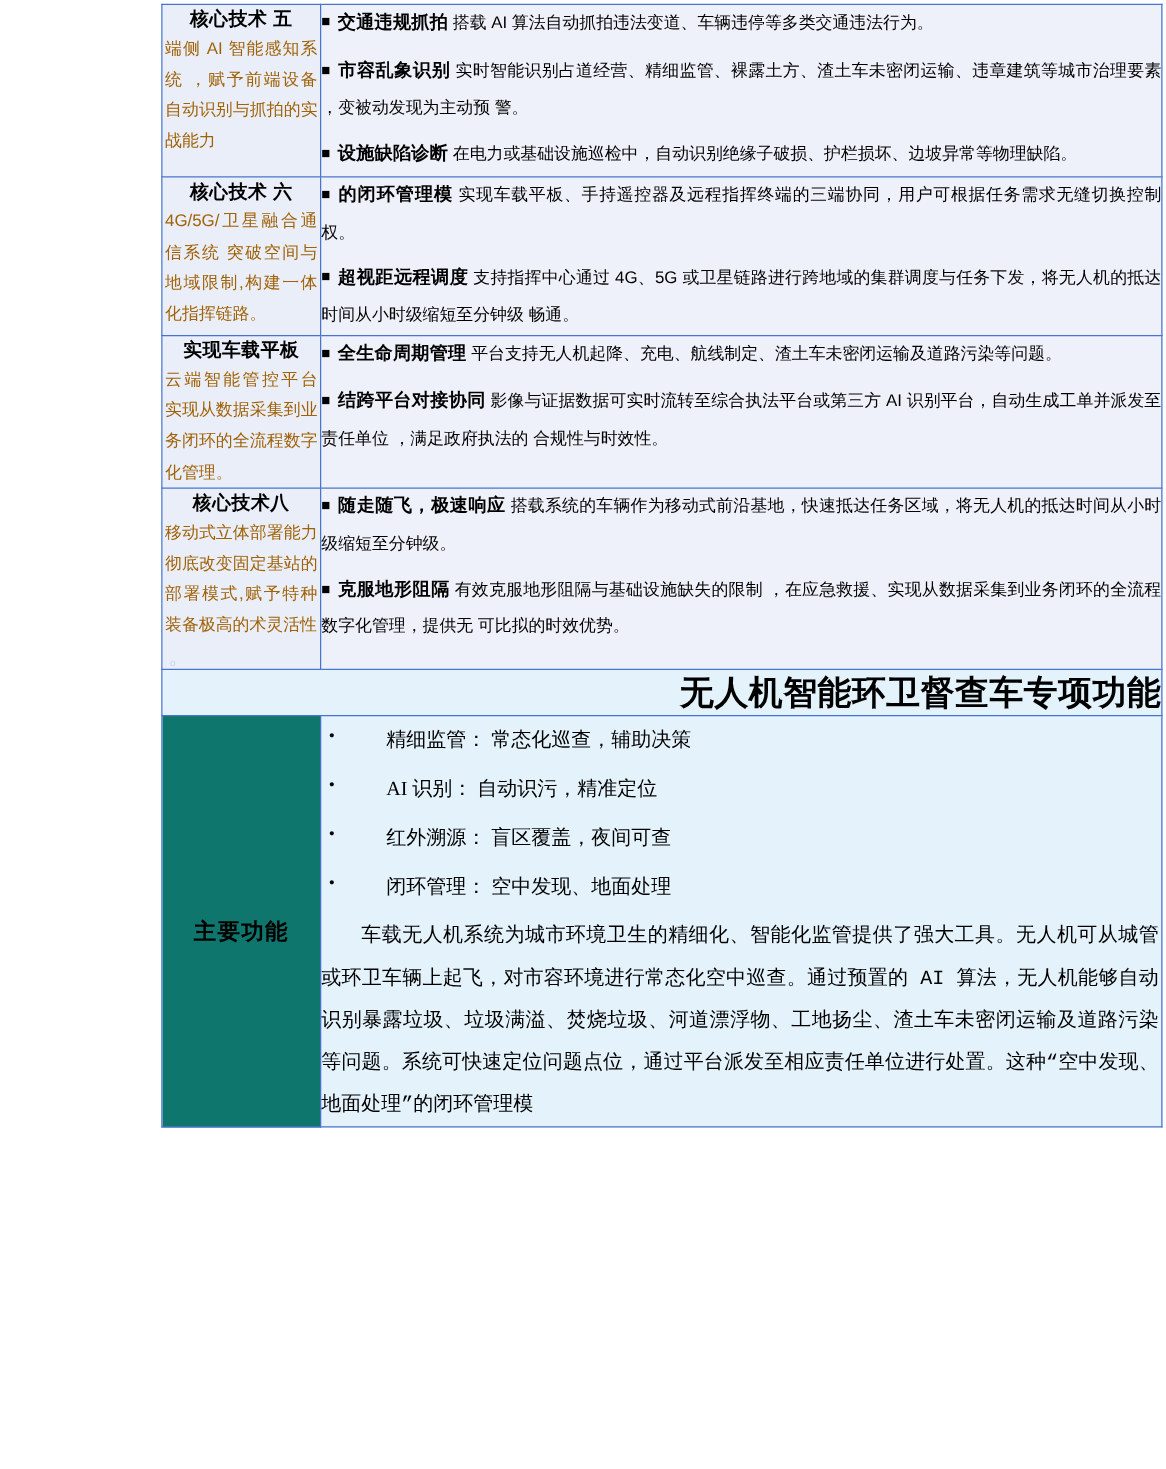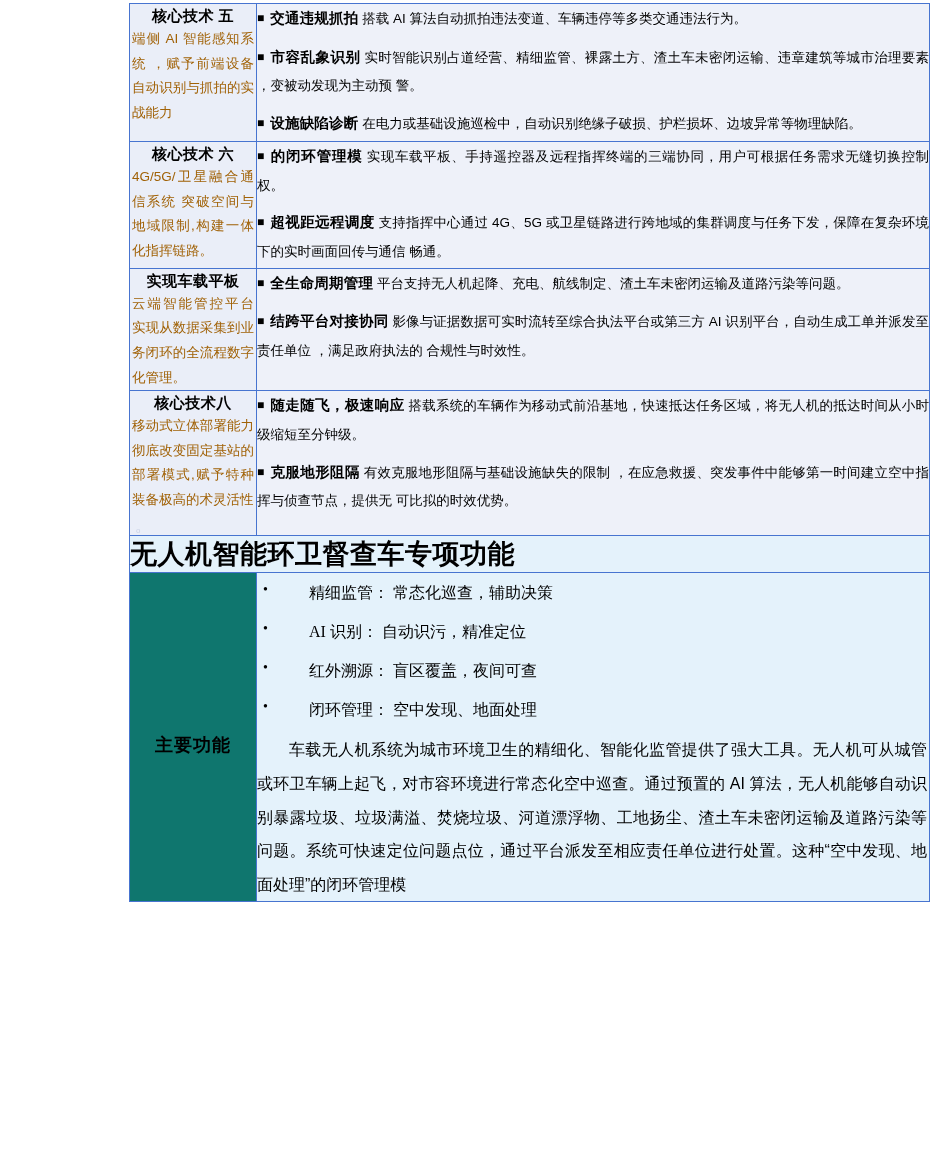--- a/index.html
+++ b/index.html
@@ -95,21 +95,21 @@
   .feature .ft {
     font-weight: bold;
     font-size: 14.5px;
     letter-spacing: 0.2px;
   }
   .feature .fb { font-size: 13.5px; }
 
   
   .cell-banner {
     background: #e4f2fb;
-    text-align: left;
+    text-align: right;
     padding: 14px 0 16px 0;
   }
   .banner-title {
     font-family: "Liberation Sans", "DejaVu Sans", sans-serif;
     font-weight: bold;
     font-size: 27px;
     letter-spacing: 0.5px;
     color: #000;
   }
   .mf-label {
@@ -134,21 +134,21 @@
     position: relative;
     padding-left: 52px;
   }
   ul.mf-list li .dot {
     position: absolute;
     left: 6px;
     top: 0;
     font-size: 14px;
   }
   .mf-para {
-    font-family: Liberation Sans, sans-serif;
+    font-family: Liberation Mono, monospace;
     font-size: 16px;
     line-height: 2.1;
     color: #000;
     text-indent: 32px;
     text-align: justify;
     text-align-last: left;
     word-break: break-all;
     margin: 4px 0 0 0;
     padding-right: 2px;
   }
@@ -195,21 +195,21 @@
       <tr>
         <td class="cell-label">
           <div class="label-title">核心技术 六</div>
           <div class="label-desc">4G/5G/卫星融合通信系统 突破空间与地域限制,构建一体化指挥链路。</div>
         </td>
         <td class="cell-body">
           <p class="feature">
             <span class="sq">■</span><span class="ft">的闭环管理模</span> <span class="fb">实现车载平板、手持遥控器及远程指挥终端的三端协同，用户可根据任务需求无缝切换控制权。</span>
           </p>
           <p class="feature">
-            <span class="sq">■</span><span class="ft">超视距远程调度</span> <span class="fb">支持指挥中心通过 4G、5G 或卫星链路进行跨地域的集群调度与任务下发，保障在复杂环境下的实时画面回传与通信 畅通。</span>
+            <span class="sq">■</span><span class="ft">超视距远程调度</span> <span class="fb">支持指挥中心通过 4G、5G 或卫星链路进行跨地域的集群调度与任务下发，将无人机的抵达时间从小时级缩短至分钟级 畅通。</span>
           </p>
         </td>
       </tr>
 
       <tr>
         <td class="cell-label">
           <div class="label-title">实现车载平板</div>
           <div class="label-desc">云端智能管控平台 实现从数据采集到业务闭环的全流程数字化管理。</div>
         </td>
         <td class="cell-body">
@@ -226,21 +226,21 @@
         <td class="cell-label">
           <div class="label-title">核心技术八</div>
           <div class="label-desc">移动式立体部署能力 彻底改变固定基站的部署模式,赋予特种装备极高的术灵活性</div>
           <div class="tiny-mark">o</div>
         </td>
         <td class="cell-body">
           <p class="feature">
             <span class="sq">■</span><span class="ft">随走随飞，极速响应</span> <span class="fb">搭载系统的车辆作为移动式前沿基地，快速抵达任务区域，将无人机的抵达时间从小时级缩短至分钟级。</span>
           </p>
           <p class="feature">
-            <span class="sq">■</span><span class="ft">克服地形阻隔</span> <span class="fb">有效克服地形阻隔与基础设施缺失的限制 ，在应急救援、突发事件中能够第一时间建立空中指挥与侦查节点，提供无 可比拟的时效优势。</span>
+            <span class="sq">■</span><span class="ft">克服地形阻隔</span> <span class="fb">有效克服地形阻隔与基础设施缺失的限制 ，在应急救援、实现从数据采集到业务闭环的全流程数字化管理，提供无 可比拟的时效优势。</span>
           </p>
         </td>
       </tr>
 
       <tr>
         <td class="cell-banner" colspan="2">
           <span class="banner-title">无人机智能环卫督查车专项功能</span>
         </td>
       </tr>
 

